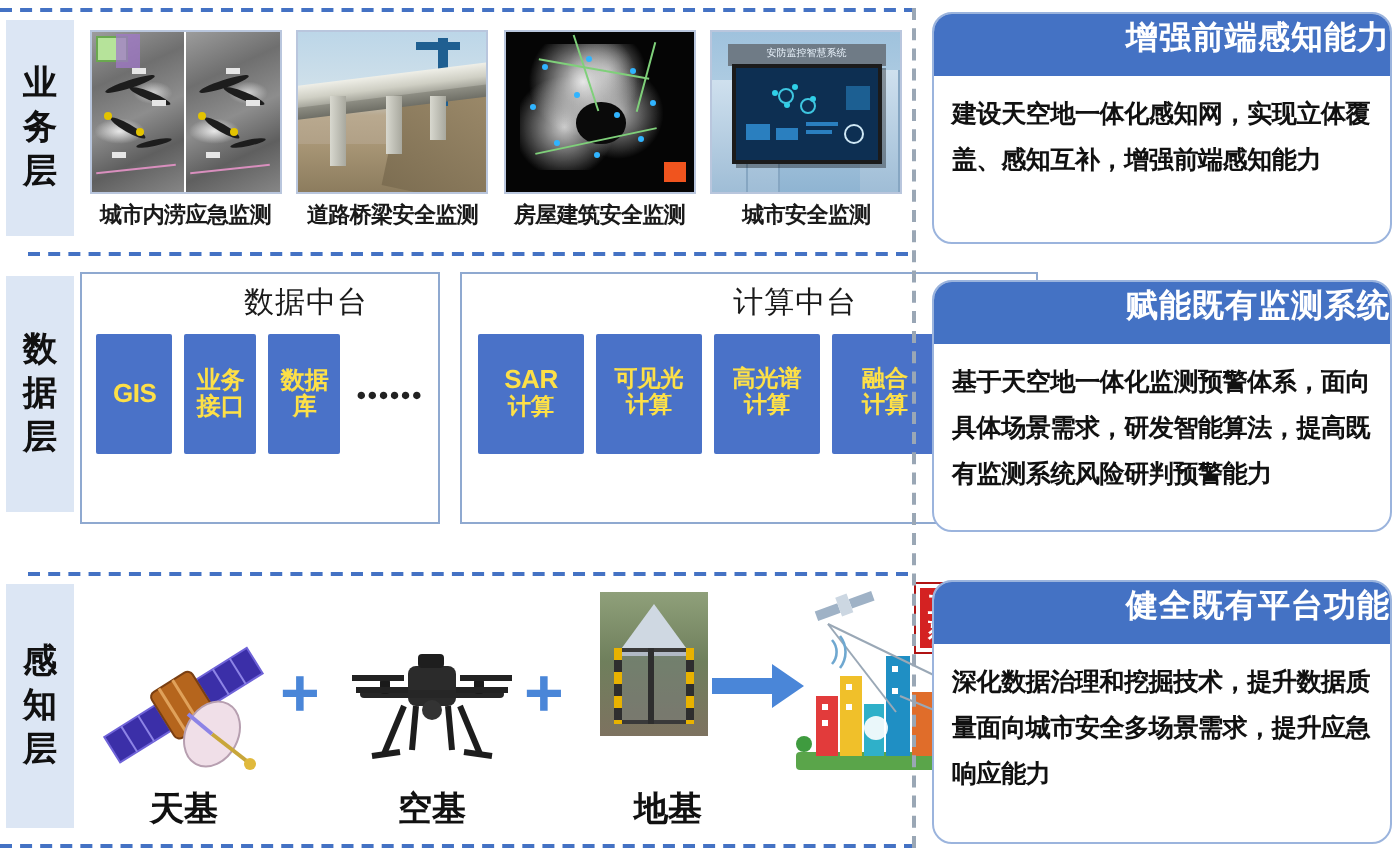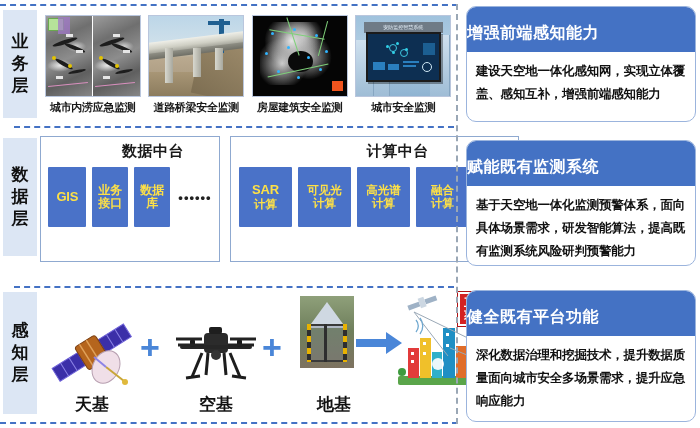--- a/index.html
+++ b/index.html
@@ -162,21 +162,21 @@
   
   .data-area { position:absolute; left:40px; top:0; width:414px; height:126px; display:flex; gap:10px; }
   .platform-box {
     border: 1px solid #8fa9d0; background:#ffffff;
     display:flex; flex-direction:column; align-items:center;
     padding-top:5px;
   }
   .platform-box.data-mid { width: 180px; }
   .platform-box.calc-mid { flex:1; }
   .platform-title {
-    font-size: 15px; font-weight: bold; color:#1a1a1a; letter-spacing:.5px;
+    font-size: 15px; font-weight: normal; color:#1a1a1a; letter-spacing:.5px;
     margin-bottom: 6px;
     margin-left: 46px;
   }
   .chip-row { display:flex; align-items:center; gap:6px; padding:0 8px; }
   .chip {
     background:#4a72c8; color:#fde047; font-weight:bold;
     display:flex; flex-direction:column; align-items:center; justify-content:center;
     text-align:center; line-height:1.12; border-radius:1px;
   }
   .chip.sz-a { width:38px; height:60px; font-size:12px; }
@@ -232,22 +232,22 @@
   .info-card {
     position:absolute; left:2px; width:230px;
     border:1px solid #9bb4dd; border-radius:10px; background:#fff;
     overflow:hidden;
   }
   .info-card.c1 { top:6px;  height:116px; }
   .info-card.c2 { top:140px; height:126px; }
   .info-card.c3 { top:290px; height:132px; }
   .info-head {
     background:#4472c4; color:#ffffff;
-    font-size:16px; font-weight:bold; text-align:left;
-    padding:16px 0 8px; letter-spacing:.5px;
+    font-size:16px; font-weight:bold; text-align:right;
+    padding:2px 0 8px; letter-spacing:.5px;
   }
   .info-body {
     font-size:12.5px; color:#111; font-weight:bold;
     padding:8px 9px 0; line-height:1.85;
     letter-spacing:-.2px;
   }
 
   
   .outer-dash-top { position:absolute; left:0; top:4px; width:458px; border-top:2px dashed #4472c4; }
   .outer-dash-bottom { position:absolute; left:0; bottom:4px; width:458px; border-top:2px dashed #4472c4; }

